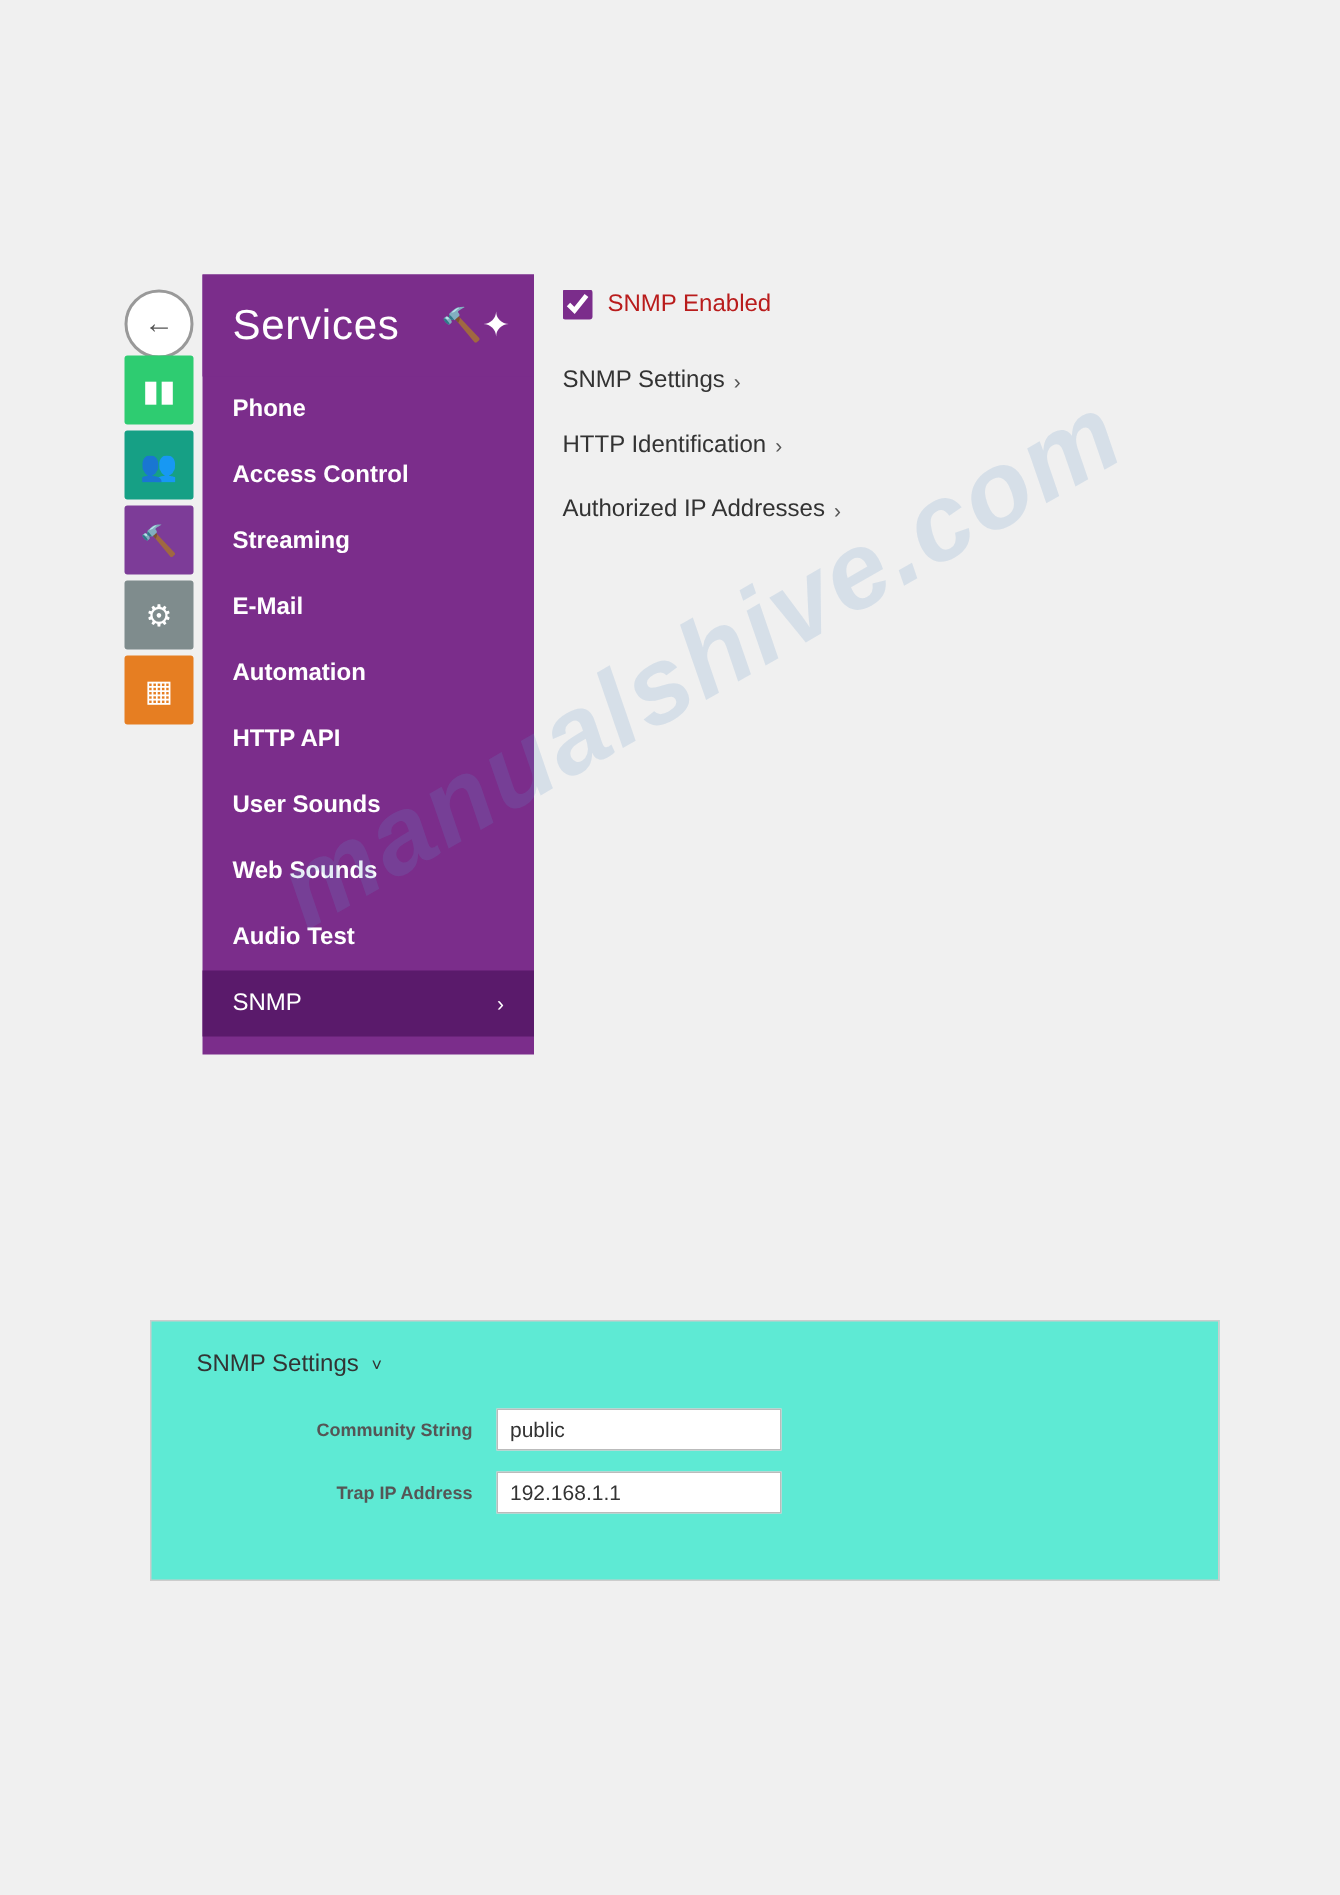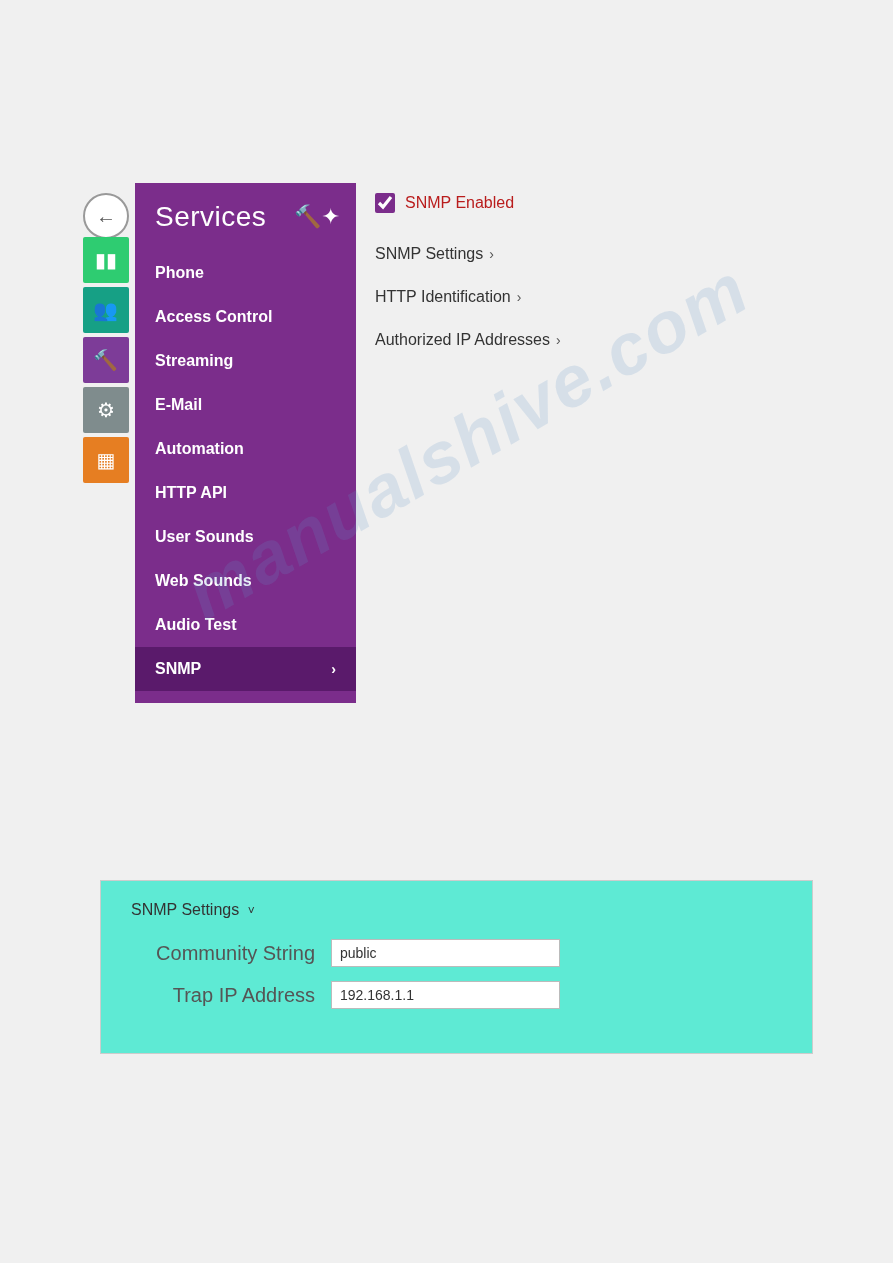--- a/index.html
+++ b/index.html
@@ -108,21 +108,21 @@
       font-size: 16px;
       cursor: pointer;
       font-weight: 700;
     }
 
     .sidebar-menu li.active {
       background: #5a1a6b;
       display: flex;
       align-items: center;
       justify-content: space-between;
-      font-weight: 700;
+      font-weight: 400;
     }
 
     .sidebar-menu li.active .chevron {
       color: white;
       font-size: 14px;
     }
 
     
     .main-content {
       position: absolute;
@@ -211,27 +211,28 @@
 
     .settings-row {
       display: flex;
       align-items: center;
       margin-bottom: 14px;
     }
 
     .settings-label {
       width: 200px;
       text-align: right;
-      font-size: 20px;
+      font-size: 12px;
       color: #555;
       padding-right: 16px;
+      font-weight: bold;
     }
 
     .settings-input {
-      width: 229px;
+      width: 190px;
       padding: 5px 8px;
       border: 1px solid #bbb;
       font-size: 14px;
       background: #fff;
       color: #333;
     }
 
     .download-btn {
       padding: 5px 18px;
       background: #e0e0e0;

